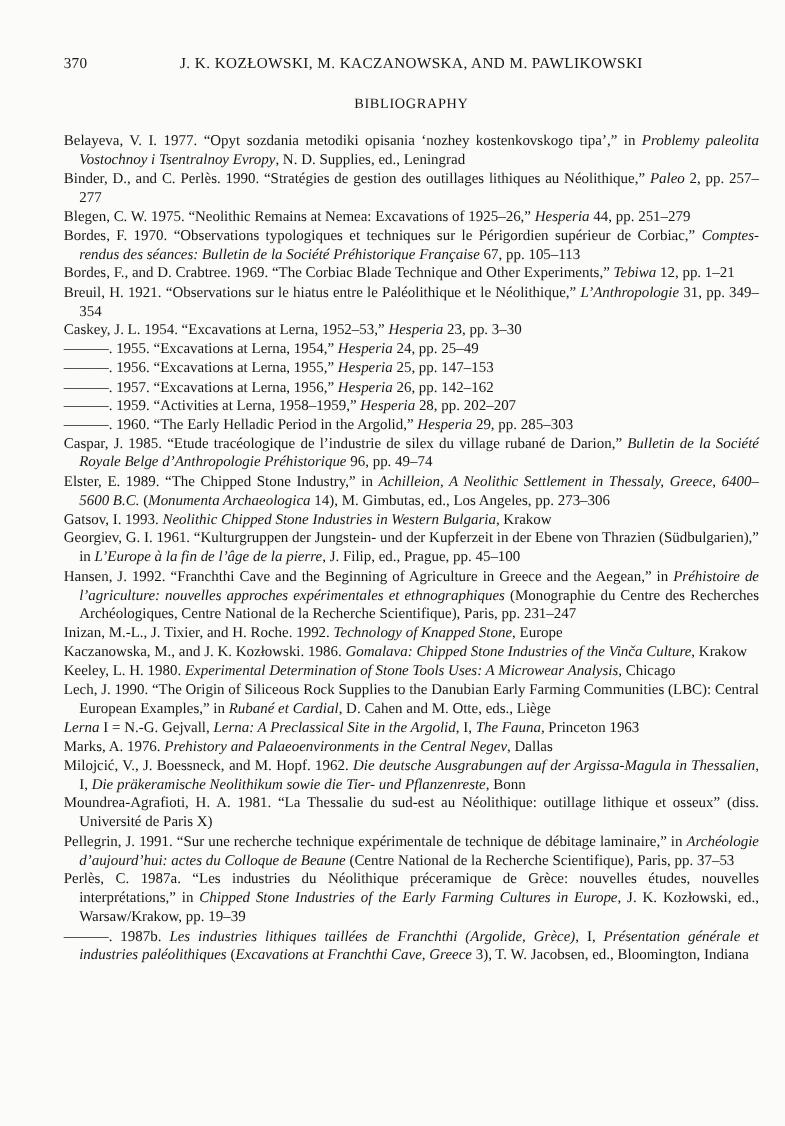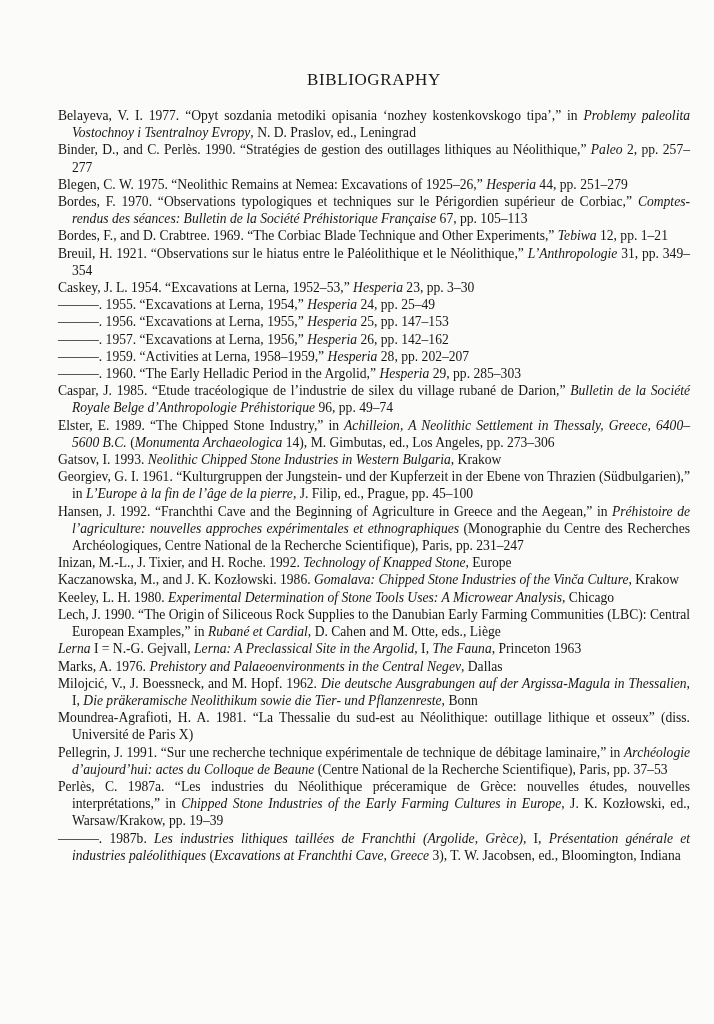--- a/index.html
+++ b/index.html
@@ -31,21 +31,21 @@
     white-space: nowrap;
   }
   .page-num {
     position: absolute;
     left: 0;
     top: 0;
     letter-spacing: 0.2px;
   }
   .section-title {
     text-align: center;
-    font-size: 17px;
+    font-size: 13px;
     font-weight: normal;
     letter-spacing: 0.6px;
     margin: 20px 0 0 0;
   }
   .bib-list {
     margin-top: 17px;
     font-size: 13.6px;
     line-height: 17.2px;
   }
   .entry {
@@ -56,23 +56,27 @@
   }
   .entry .it {
     font-style: italic;
   }
 </style>
 </head>
 <body>
 
 <div class="page">
   <div class="content">
+    <div class="header-row">
+      <span class="page-num">370</span>
+      <span>J. K. KOZŁOWSKI, M. KACZANOWSKA, AND M. PAWLIKOWSKI</span>
+    </div>
     <h2 class="section-title">BIBLIOGRAPHY</h2>
     <div class="bib-list">
-        <p class="entry"><span>Belayeva, V. I. 1977. “Opyt sozdania metodiki opisania ‘nozhey kostenkovskogo tipa’,” in </span><span class="it">Problemy paleolita Vostochnoy i Tsentralnoy Evropy</span><span>, N. D. Praslov, ed., Leningrad</span></p>
+        <p class="entry"><span>Belayeva, V. I. 1977. “Opyt sozdania metodiki opisania ‘nozhey kostenkovskogo tipa’,” in </span><span class="it">Problemy paleolita Vostochnoy i Tsentralnoy Evropy</span><span>, N. D. Supplies, ed., Leningrad</span></p>
         <p class="entry"><span>Binder, D., and C. Perlès. 1990. “Stratégies de gestion des outillages lithiques au Néolithique,” </span><span class="it">Paleo</span><span> 2, pp. 257–277</span></p>
         <p class="entry"><span>Blegen, C. W. 1975. “Neolithic Remains at Nemea: Excavations of 1925–26,” </span><span class="it">Hesperia</span><span> 44, pp. 251–279</span></p>
         <p class="entry"><span>Bordes, F. 1970. “Observations typologiques et techniques sur le Périgordien supérieur de Corbiac,” </span><span class="it">Comptes-rendus des séances: Bulletin de la Société Préhistorique Française</span><span> 67, pp. 105–113</span></p>
         <p class="entry"><span>Bordes, F., and D. Crabtree. 1969. “The Corbiac Blade Technique and Other Experiments,” </span><span class="it">Tebiwa</span><span> 12, pp. 1–21</span></p>
         <p class="entry"><span>Breuil, H. 1921. “Observations sur le hiatus entre le Paléolithique et le Néolithique,” </span><span class="it">L’Anthropologie</span><span> 31, pp. 349–354</span></p>
         <p class="entry"><span>Caskey, J. L. 1954. “Excavations at Lerna, 1952–53,” </span><span class="it">Hesperia</span><span> 23, pp. 3–30</span></p>
         <p class="entry"><span>———. 1955. “Excavations at Lerna, 1954,” </span><span class="it">Hesperia</span><span> 24, pp. 25–49</span></p>
         <p class="entry"><span>———. 1956. “Excavations at Lerna, 1955,” </span><span class="it">Hesperia</span><span> 25, pp. 147–153</span></p>
         <p class="entry"><span>———. 1957. “Excavations at Lerna, 1956,” </span><span class="it">Hesperia</span><span> 26, pp. 142–162</span></p>
         <p class="entry"><span>———. 1959. “Activities at Lerna, 1958–1959,” </span><span class="it">Hesperia</span><span> 28, pp. 202–207</span></p>

